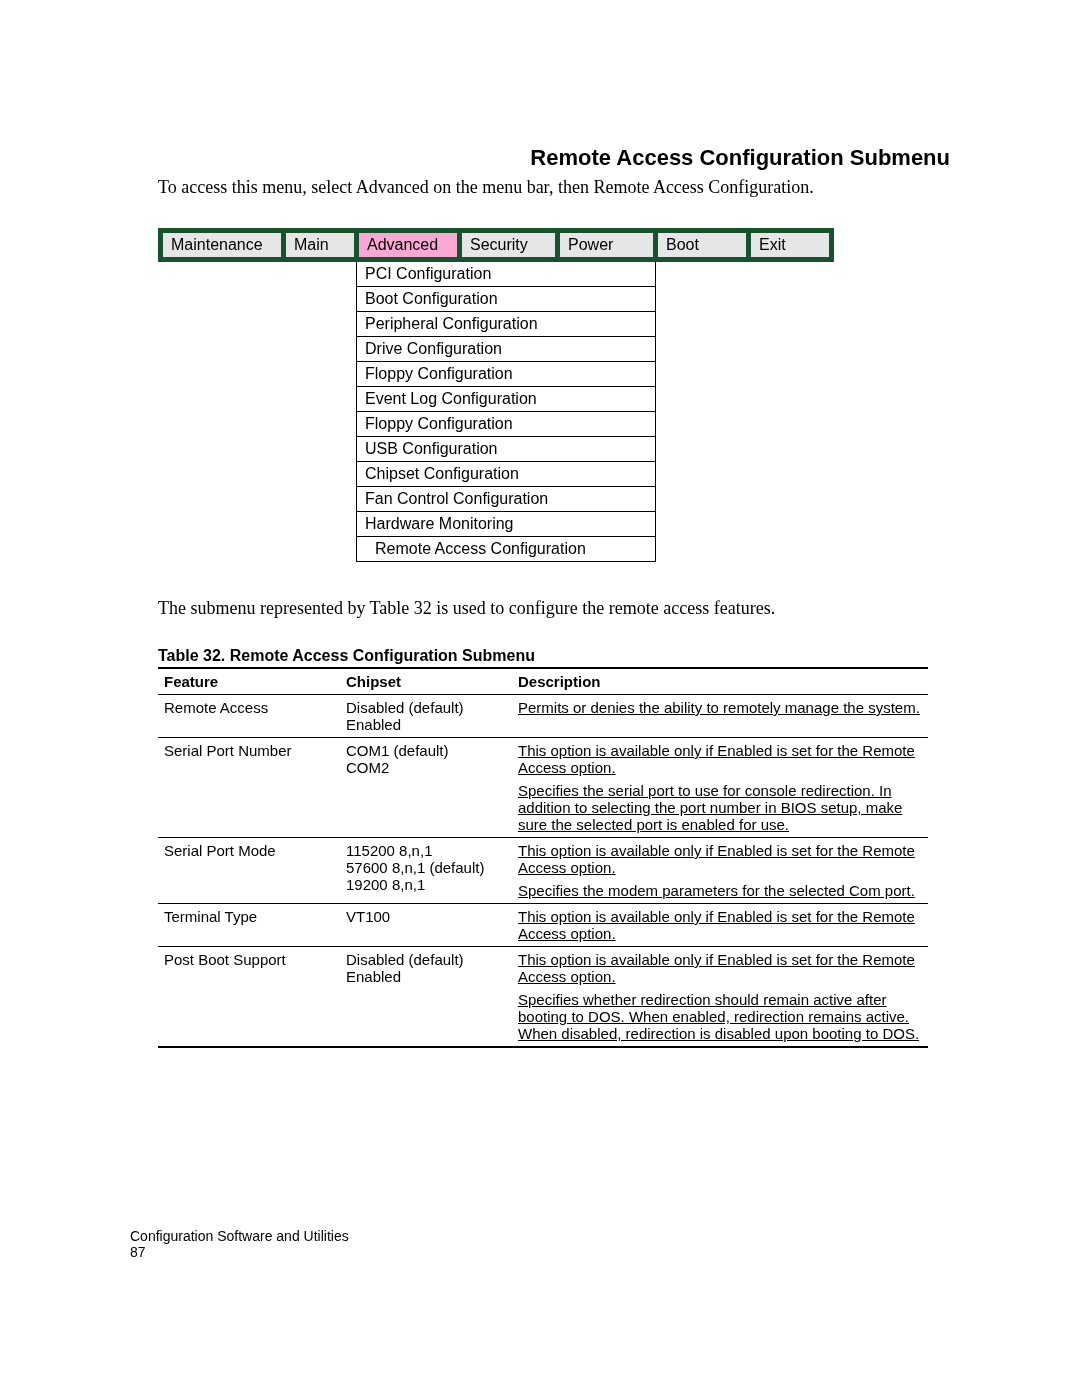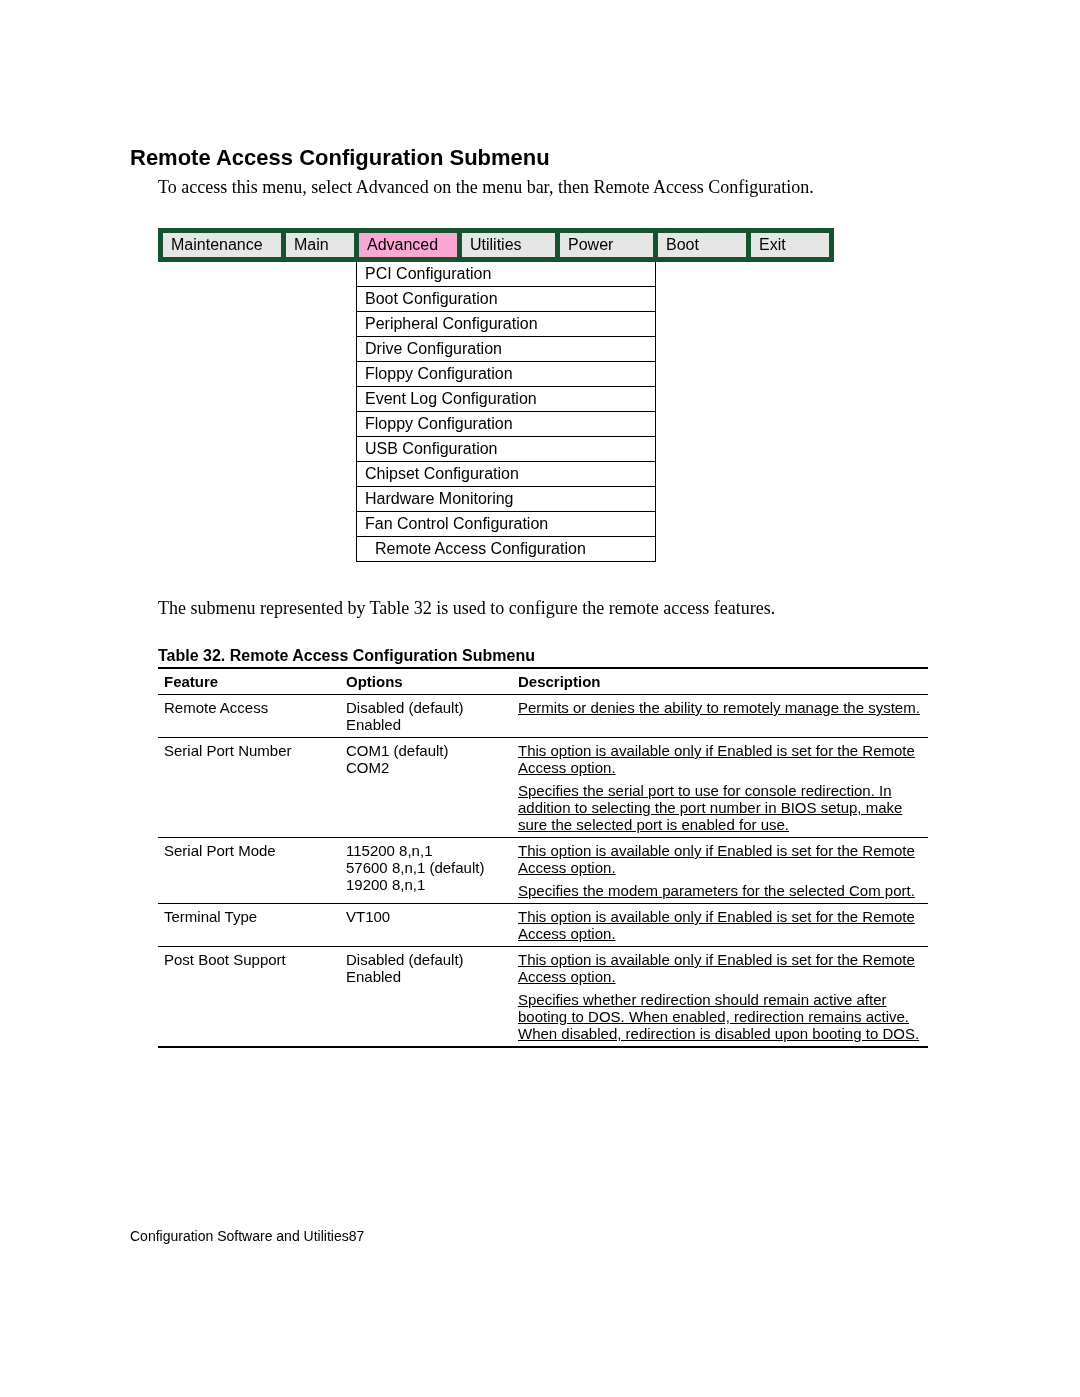--- a/index.html
+++ b/index.html
@@ -9,21 +9,22 @@
   font-family: Arial, Helvetica, sans-serif;
   color: #000;
   width: 1080px;
 }
 .page {
   padding: 145px 130px 60px 130px;
 }
 h2.section-title {
   font-size: 22px;
   font-weight: bold;
-  margin: 0 0 6px 0;
+  margin: 0 0 6px 10px;
+  text-align: right;
 }
 p.intro {
   font-family: "Times New Roman", Times, serif;
   font-size: 18px;
   margin: 4px 0 30px 28px;
 }
 .menu-table {
   border-collapse: collapse;
   margin-left: 28px;
   font-size: 16px;
@@ -87,36 +88,37 @@
 }
 .data-table td.desc p:last-child {
   margin-bottom: 0;
 }
 .footer {
   position: relative;
   margin-top: 180px;
   font-size: 14px;
   display: flex;
   justify-content: flex-start;
+  flex-direction: column;
 }
 </style>
 </head>
 <body>
 
 <div class="page">
   <h2 class="section-title">Remote Access Configuration Submenu</h2>
   <p class="intro">To access this menu, select Advanced on the menu bar, then Remote Access Configuration.</p>
 
   <table class="menu-table">
     <tbody>
         <tr class="menu-tabs">
       <td style="width:100px">Maintenance</td>
       <td style="width:50px">Main</td>
       <td class="selected" style="width:80px">Advanced</td>
-      <td style="width:75px">Utilities</td>
+      <td style="width:75px">Security</td>
       <td style="width:75px">Power</td>
       <td style="width:70px">Boot</td>
       <td style="width:60px">Exit</td>
     </tr>
     <tr class="submenu-row">
           <td colspan="2" class="empty-left"></td>
           <td colspan="3" class="submenu-cell">PCI Configuration</td>
         </tr>
     <tr class="submenu-row">
           <td colspan="2" class="empty-left"></td>
@@ -145,42 +147,42 @@
     <tr class="submenu-row">
           <td colspan="2" class="empty-left"></td>
           <td colspan="3" class="submenu-cell">USB Configuration</td>
         </tr>
     <tr class="submenu-row">
           <td colspan="2" class="empty-left"></td>
           <td colspan="3" class="submenu-cell">Chipset Configuration</td>
         </tr>
     <tr class="submenu-row">
           <td colspan="2" class="empty-left"></td>
+          <td colspan="3" class="submenu-cell">Fan Control Configuration</td>
+        </tr>
+    <tr class="submenu-row">
+          <td colspan="2" class="empty-left"></td>
           <td colspan="3" class="submenu-cell">Hardware Monitoring</td>
-        </tr>
-    <tr class="submenu-row">
-          <td colspan="2" class="empty-left"></td>
-          <td colspan="3" class="submenu-cell">Fan Control Configuration</td>
         </tr>
     <tr class="submenu-row">
           <td colspan="2" class="empty-left"></td>
           <td colspan="3" class="submenu-cell indented">Remote Access Configuration</td>
         </tr>
   </tbody>
     </table>
 
   <p class="note">The submenu represented by Table 32 is used to configure the remote access features.</p>
 
   <div class="table-caption">Table 32.    Remote Access Configuration Submenu</div>
 
   <table class="data-table">
     <thead>
       <tr>
         <th style="width:170px">Feature</th>
-        <th style="width:160px">Options</th>
+        <th style="width:160px">Chipset</th>
         <th>Description</th>
       </tr>
     </thead>
     <tbody id="table-body">
         <tr>
           <td>Remote Access</td>
           <td style="white-space: pre-line;">Disabled (default)
 Enabled</td>
           <td class="desc">
             <p>Permits or denies the ability to remotely manage the system.</p>

